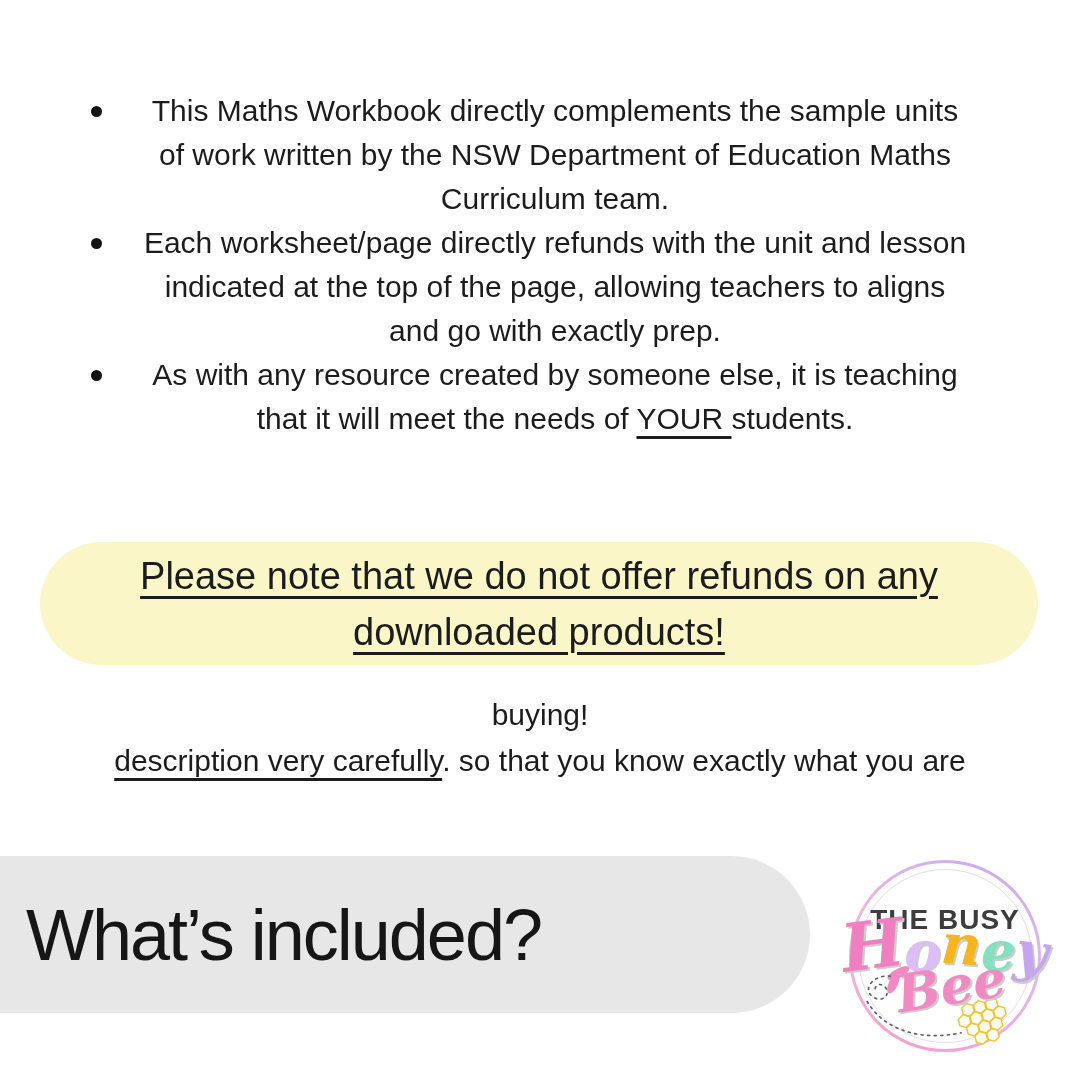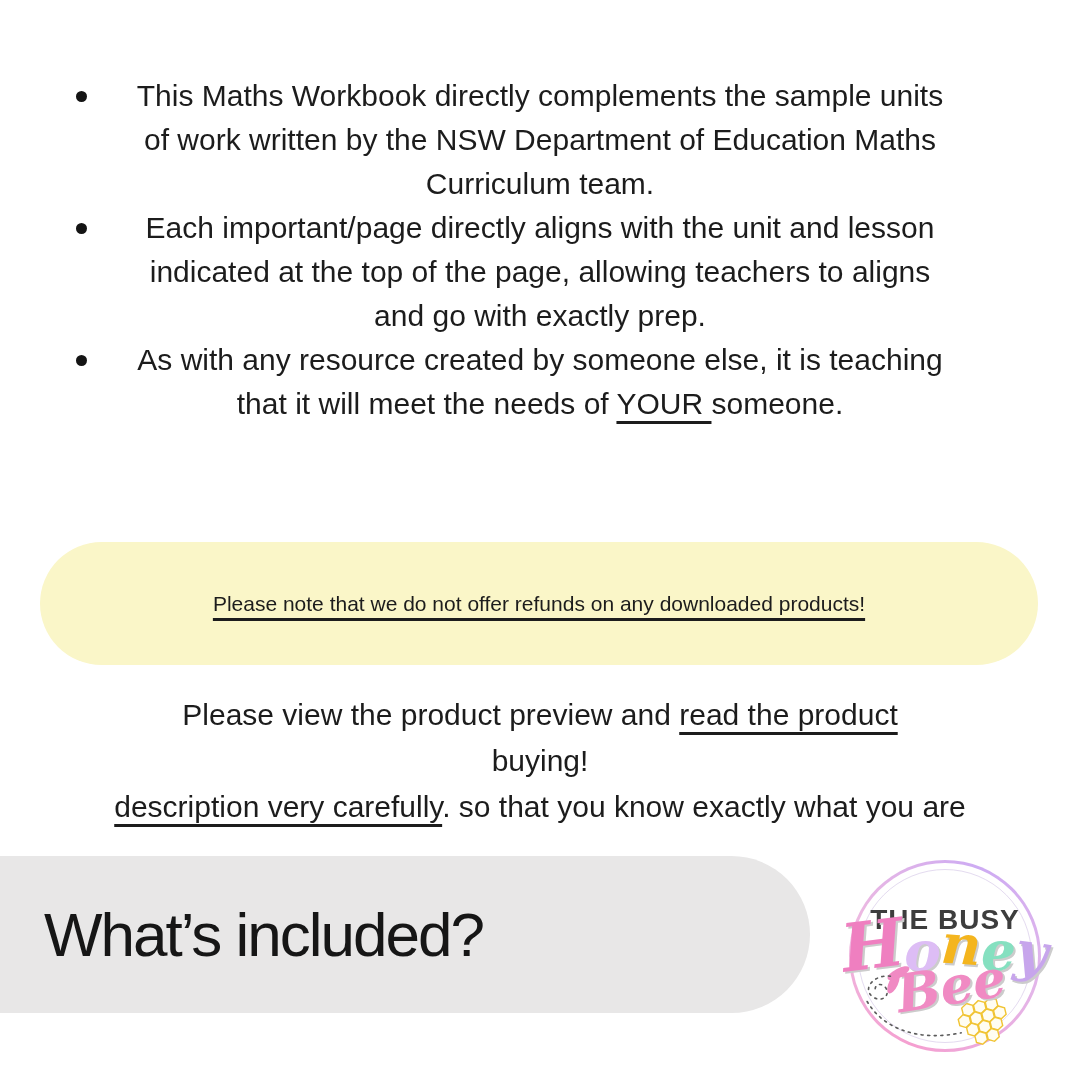--- a/index.html
+++ b/index.html
@@ -1,38 +1,38 @@
 <!DOCTYPE html>
 <html><head>
 <meta charset="utf-8">
 <style>
   html,body{margin:0;padding:0;background:#ffffff;}
   .canvas{
     position:relative;width:1080px;height:1080px;background:#ffffff;overflow:hidden;
     font-family:"Liberation Sans",sans-serif;color:#1c1c1c;
   }
   
-  .bullets{position:absolute;left:40px;top:74px;width:1000px;margin:0;padding:0;list-style:none;}
+  .bullets{position:absolute;left:40px;top:74px;width:1000px;margin:15px;padding:0;list-style:none;}
   .bullet-item{position:relative;font-size:30px;line-height:44px;text-align:center;}
   .bullet-dot{position:absolute;left:36px;top:17px;width:11px;height:11px;border-radius:50%;background:#141414;}
   .u{text-decoration:underline;text-decoration-thickness:3px;text-underline-offset:7px;text-align:center;}
   
   .note{
     position:absolute;left:40px;top:542px;width:998px;height:123px;border-radius:62px;
     display:flex;align-items:center;justify-content:center;text-align:center;
-    font-size:21px;line-height:56px;padding:0 70px;box-sizing:border-box;
+    font-size:38px;line-height:56px;padding:0 70px;box-sizing:border-box;
   }
   
   .para{position:absolute;left:30px;top:692px;width:1020px;text-align:center;font-size:30px;line-height:46px;}
   
   .banner{
     position:absolute;left:0;top:856px;width:810px;height:157px;
     border-radius:0 80px 80px 0;display:flex;align-items:center;
   }
-  .banner-label{font-size:62px;padding-left:44px;letter-spacing:-2px;color:#161616;white-space:nowrap;}
+  .banner-label{font-size:72px;padding-left:26px;letter-spacing:-2px;color:#161616;white-space:nowrap;}
   
   .logo{
     position:absolute;left:849px;top:860px;width:192px;height:192px;border-radius:50%;
     background:conic-gradient(from 20deg,#cdabf3,#e3b6e9,#f59fd0,#eeb9e0,#cdabf3);
     padding:3px;box-sizing:border-box;
   }
   .logo-inner{position:relative;width:100%;height:100%;background:#ffffff;border-radius:50%;}
   .logo-inner::before{content:"";position:absolute;inset:6px;border:1.5px solid #e4dbf0;border-radius:50%;pointer-events:none;}
   .logo-top{
     position:absolute;top:41px;left:0;width:100%;text-align:center;
@@ -62,37 +62,36 @@
 
   <ul class="bullets">
     <li class="bullet-item">
       <span class="bullet-dot"></span>
       <div>This Maths Workbook directly complements the sample units</div>
       <div>of work written by the NSW Department of Education Maths</div>
       <div>Curriculum team.</div>
     </li>
     <li class="bullet-item">
       <span class="bullet-dot"></span>
-      <div>Each important/page directly aligns with the unit and lesson</div>
+      <div>Each worksheet/page directly refunds with the unit and lesson</div>
       <div>indicated at the top of the page, allowing teachers to aligns</div>
       <div>and go with exactly prep.</div>
     </li>
     <li class="bullet-item">
       <span class="bullet-dot"></span>
       <div>As with any resource created by someone else, it is teaching</div>
-      <div><span>that it will meet the needs of </span><span class="u">YOUR </span><span>someone.</span></div>
+      <div><span>that it will meet the needs of </span><span class="u">YOUR </span><span>students.</span></div>
     </li>
   </ul>
 
   <div class="note" style="background: rgb(250, 246, 200);">
     <div class="u">Please note that we do not offer refunds on any downloaded products!</div>
   </div>
 
   <div class="para">
-    <div><span>Please view the product preview and </span><span class="u">read the product</span></div>
     <div>buying!</div>
     <div><span class="u">description very carefully</span><span>. so that you know exactly what you are</span></div>
   </div>
 
   <div class="banner" style="background: rgb(232, 231, 231);">
     <div class="banner-label">What’s included?</div>
   </div>
 
   <div class="logo">
     <div class="logo-inner">

